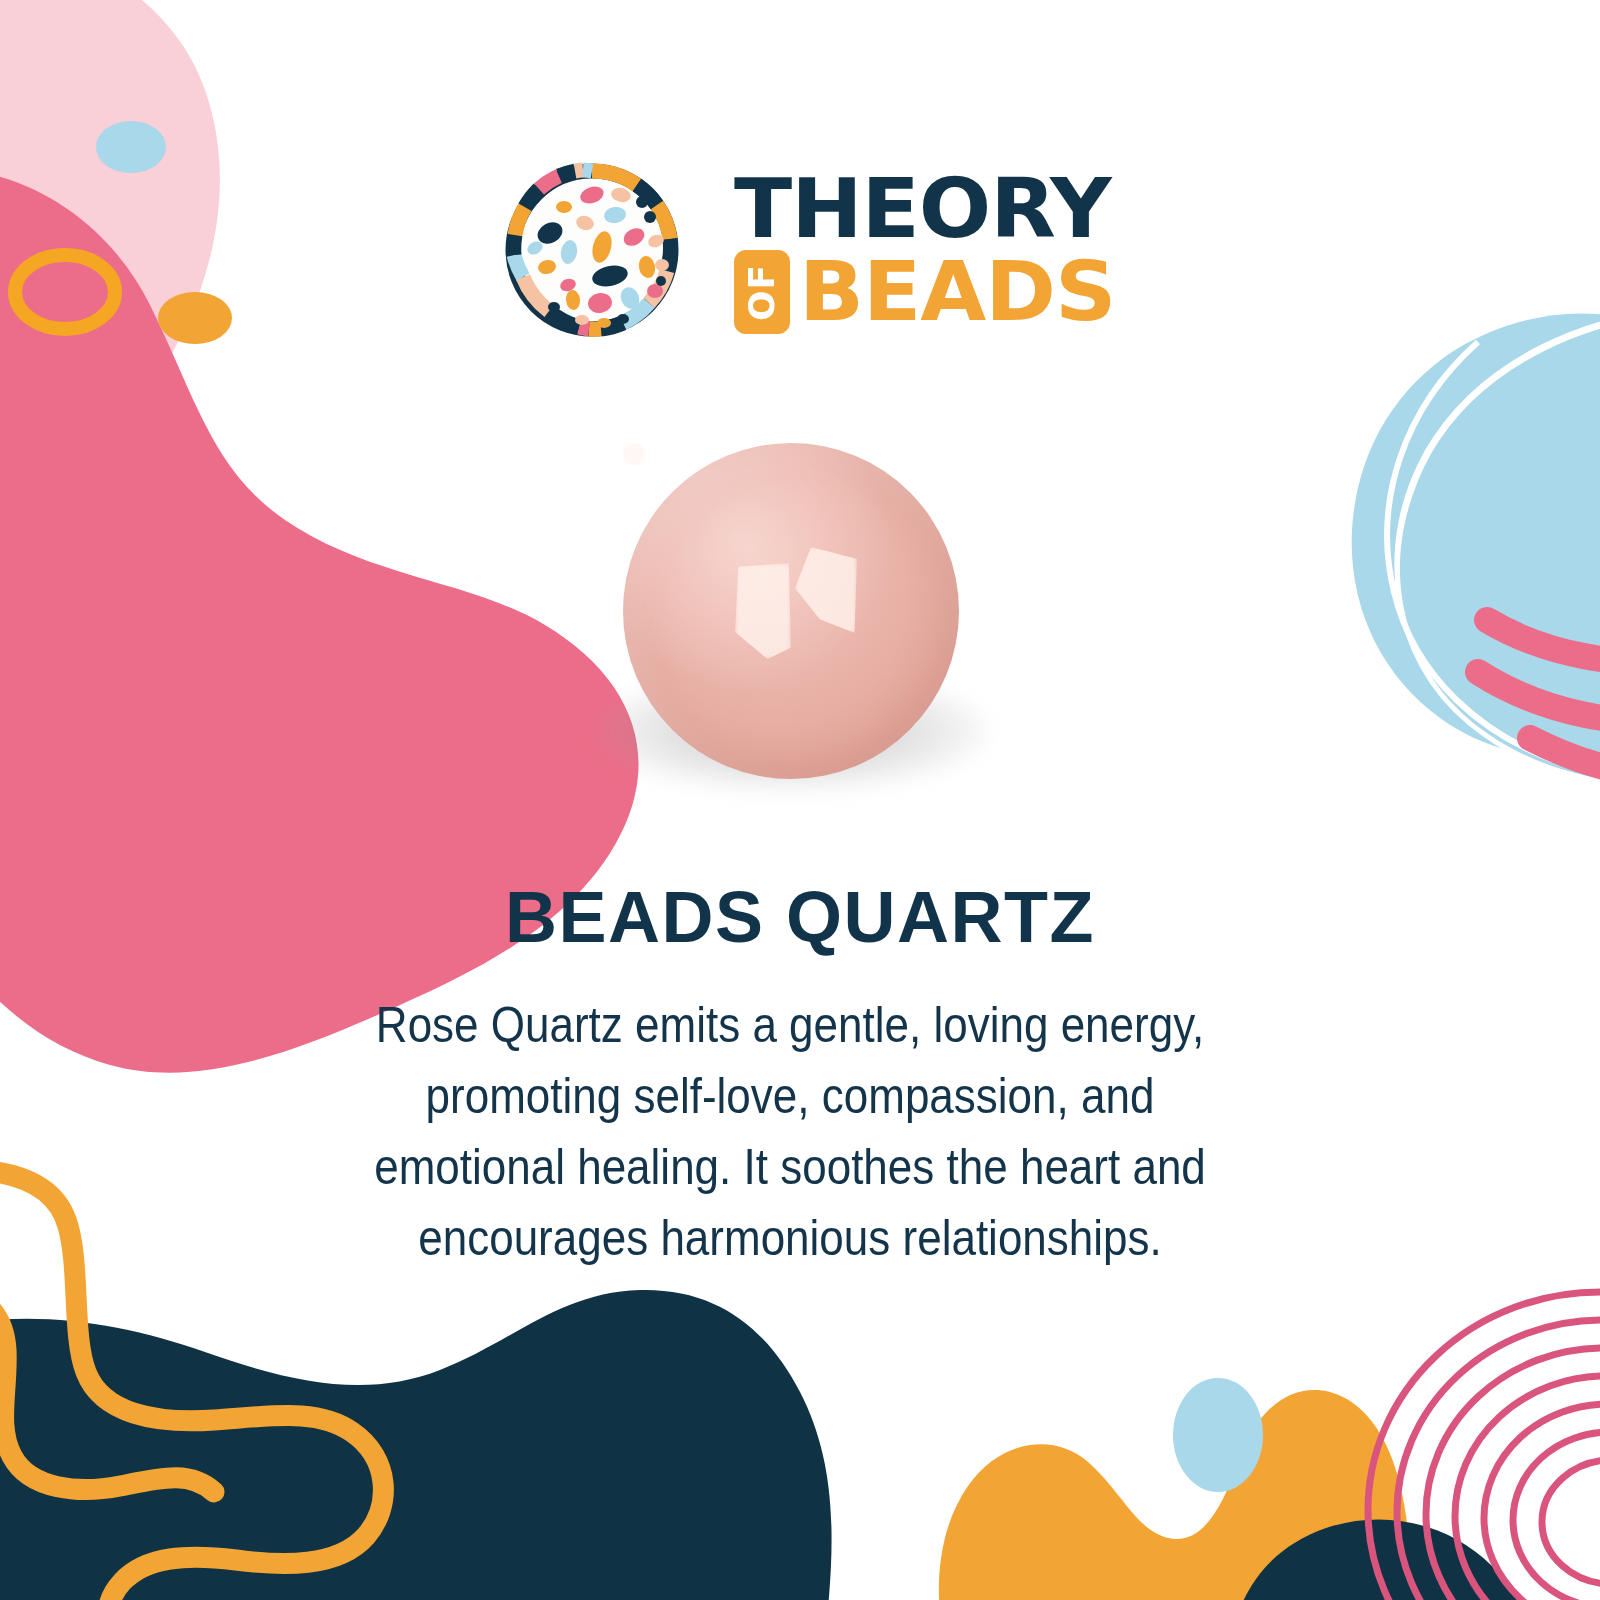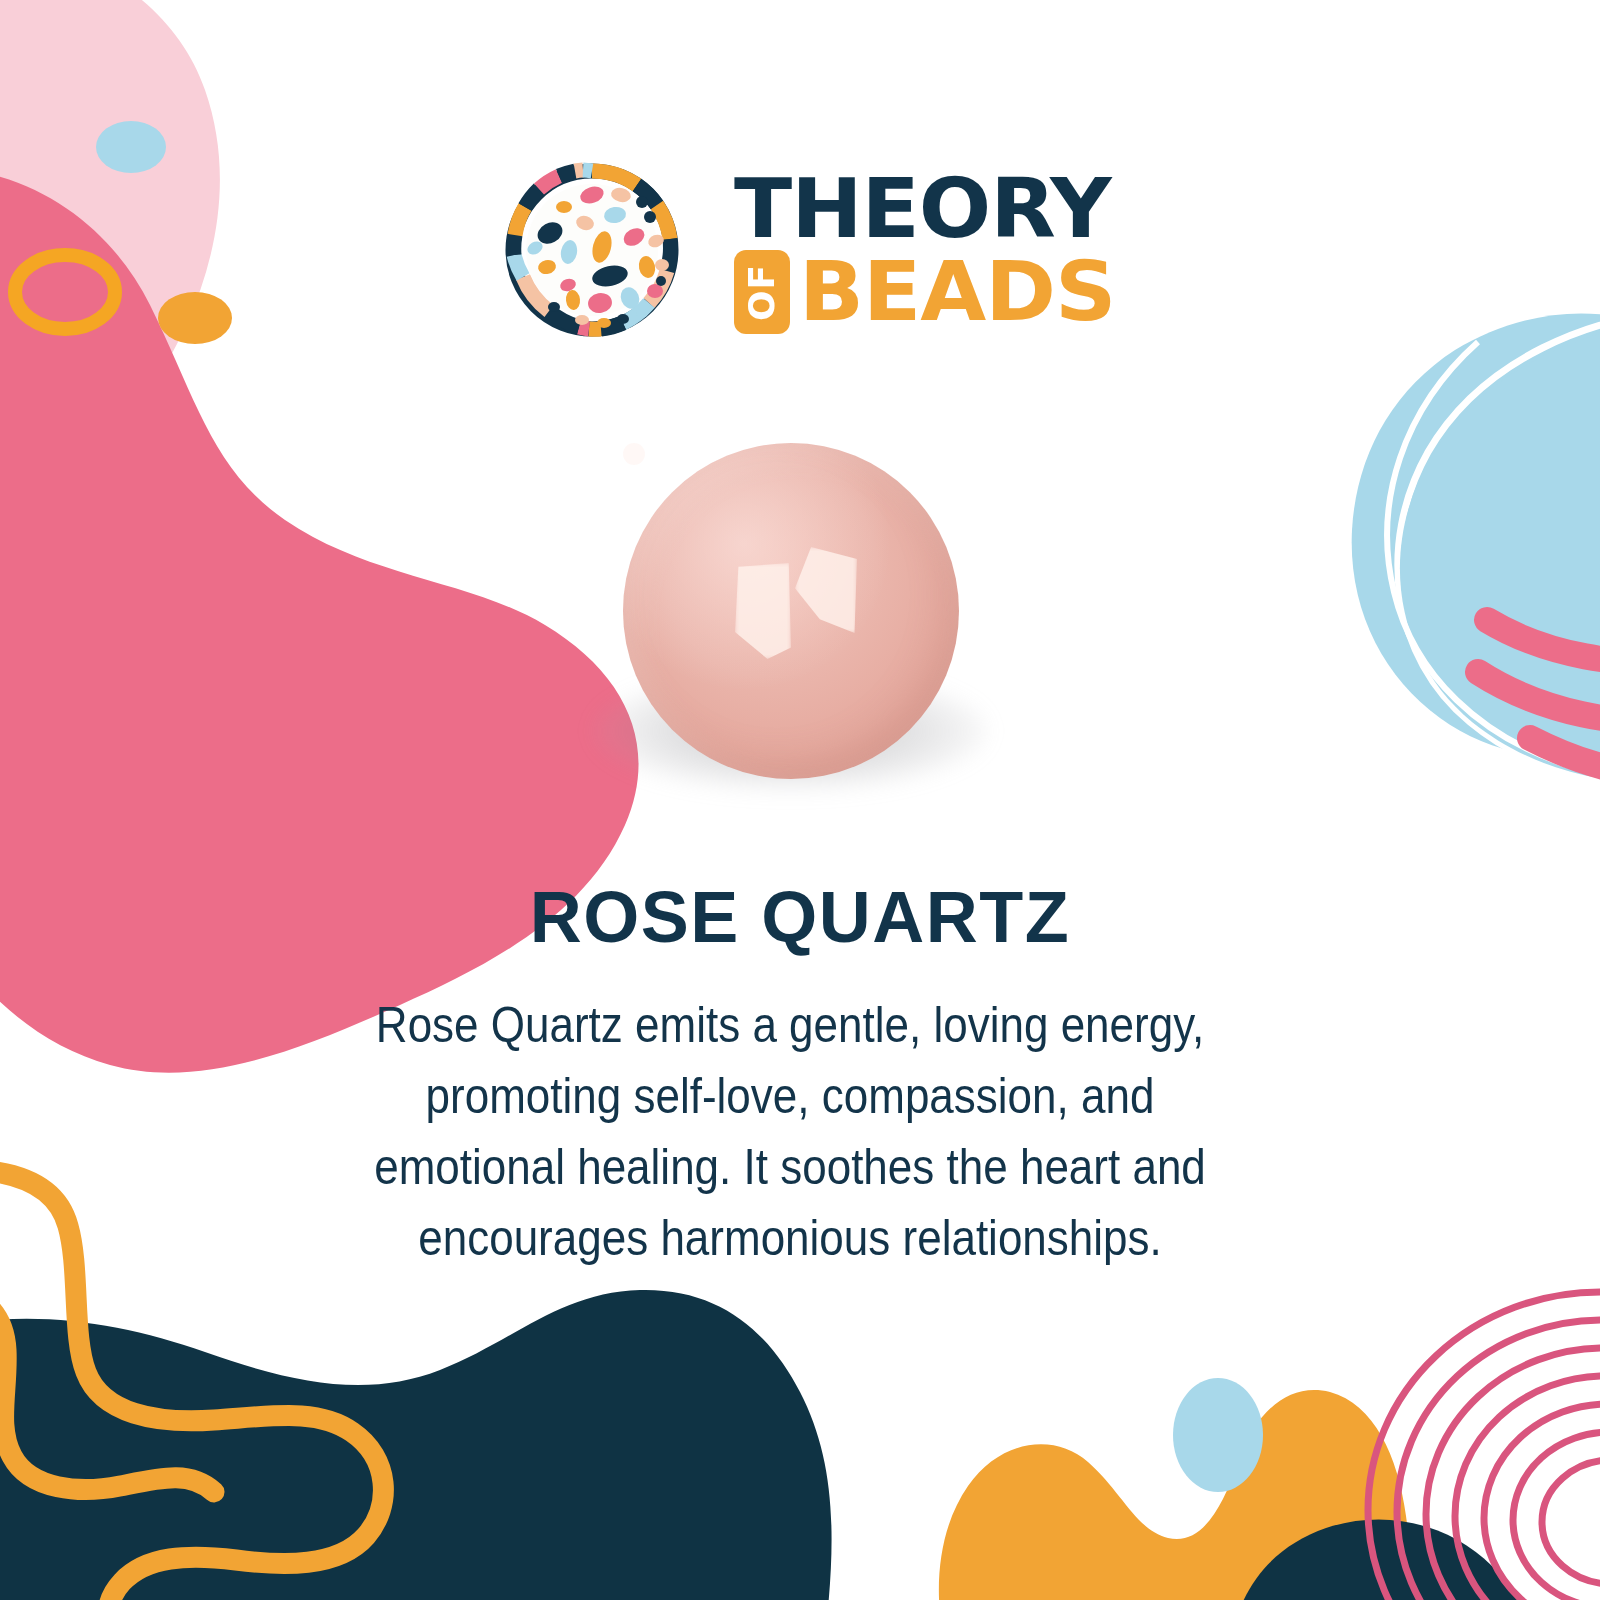--- a/index.html
+++ b/index.html
@@ -323,16 +323,16 @@
 
   <div id="stone-wrap">
     <div id="stone-shadow"></div>
     <div id="stone-ball">
       <div class="stone-hl" id="stone-hl-a"></div>
       <div class="stone-hl" id="stone-hl-b"></div>
       <div id="stone-hl-c"></div>
     </div>
   </div>
 
-  <div id="title">ROSE QUARTZ</div>
+  <div id="title">BEADS QUARTZ</div>
   <div id="description">Rose Quartz emits a gentle, loving energy, promoting self-love, compassion, and emotional healing. It soothes the heart and encourages harmonious relationships.</div>
 
 </div>
 
 </body></html>

